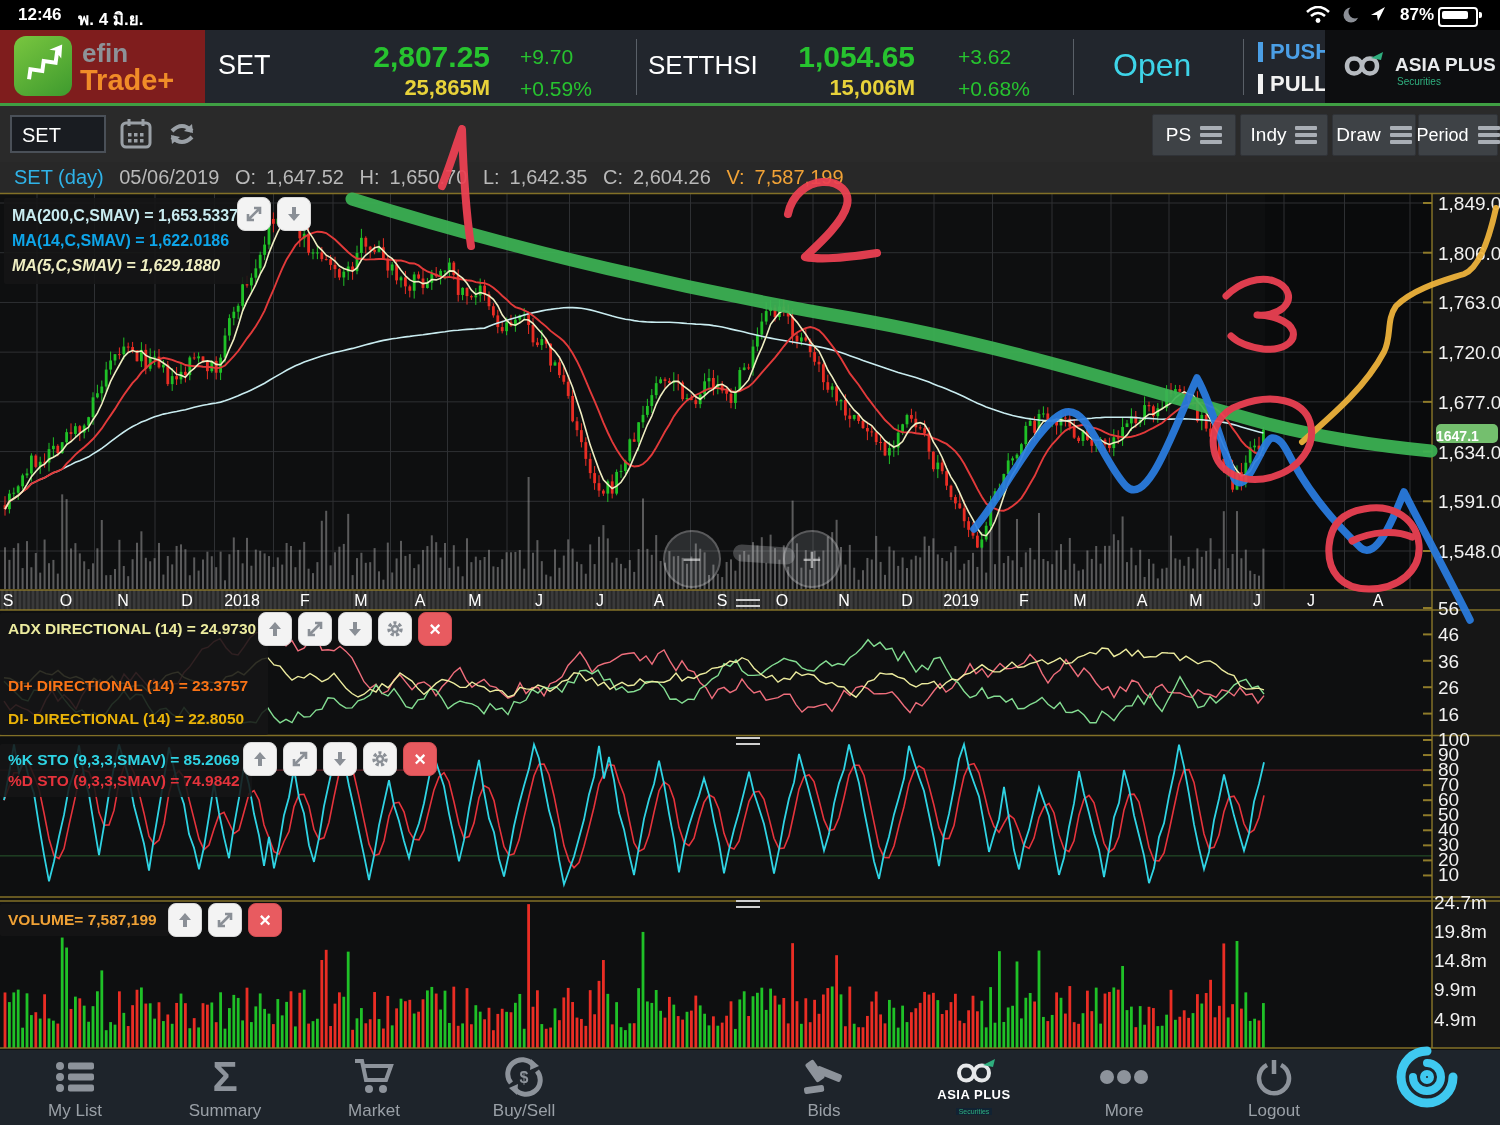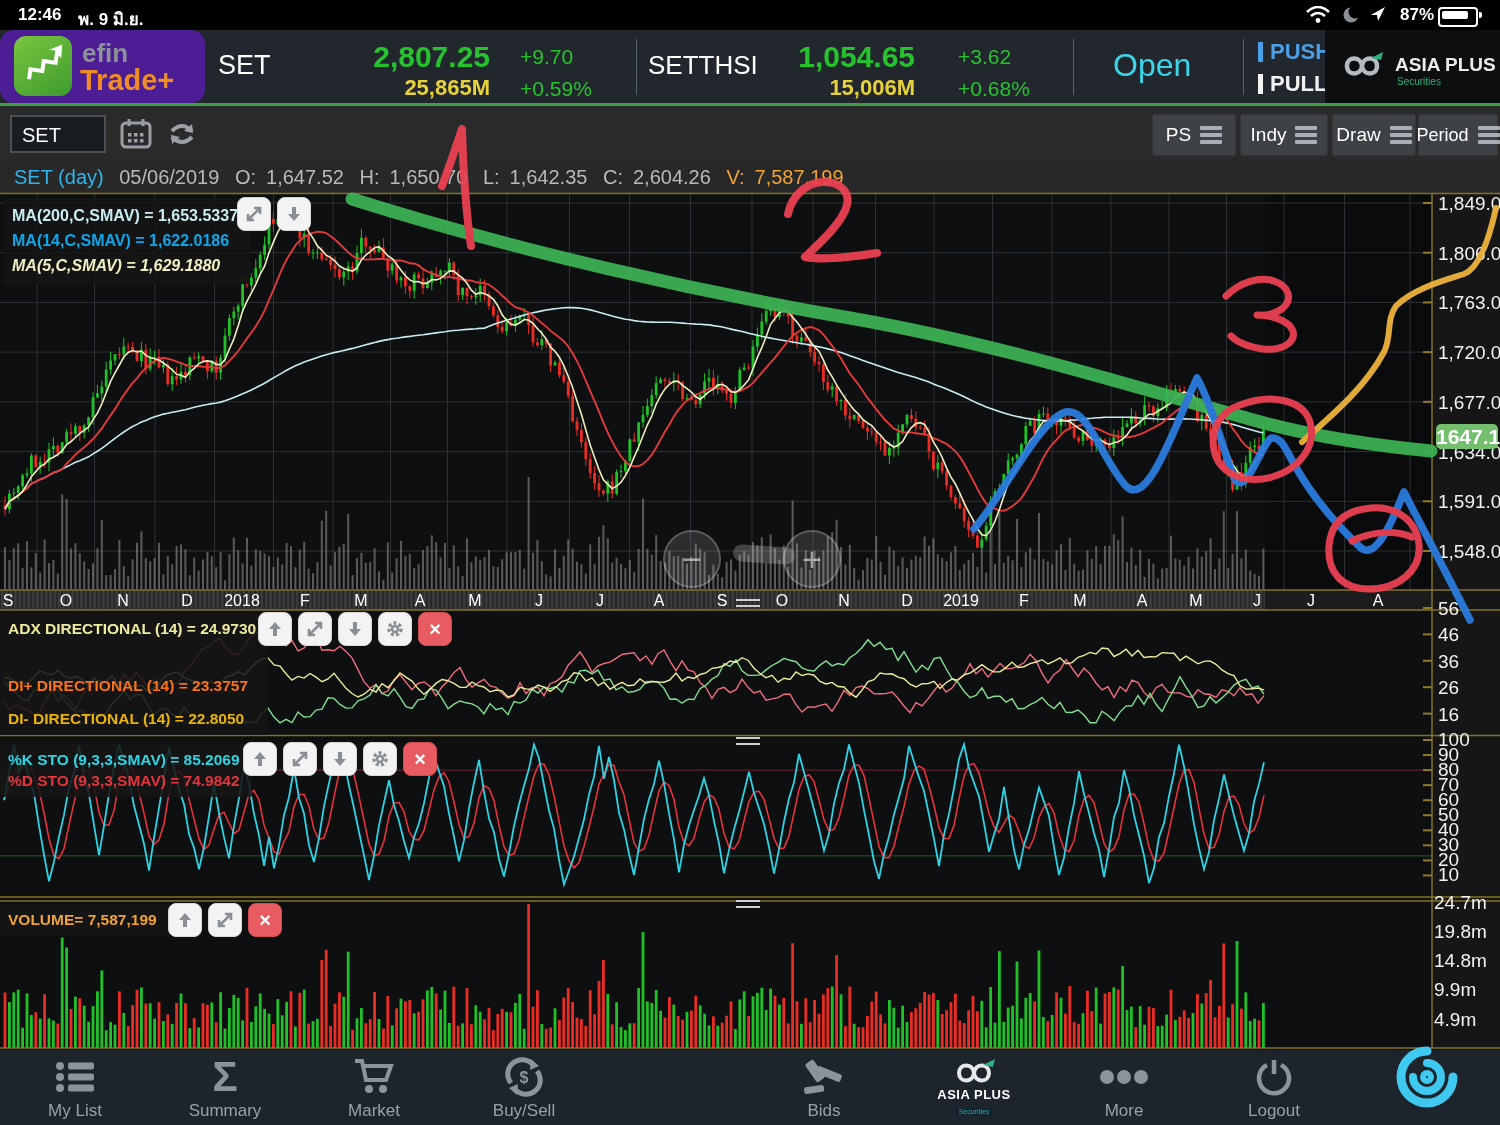--- a/index.html
+++ b/index.html
@@ -8,21 +8,21 @@
   
   .statusbar{left:0;top:0;width:1500px;height:30px;background:#000;color:#fff;}
   .statusbar .time{left:18px;top:5px;font-size:17px;font-weight:bold;}
   .statusbar .date{left:78px;top:5px;font-size:17px;font-weight:bold;}
   .statusbar .pct{right:66px;top:5px;font-size:17px;font-weight:bold;}
   .batt{right:22px;top:7px;width:36px;height:16px;border:2px solid #fff;border-radius:4px;}
   .batt .fill{position:absolute;left:2px;top:2px;width:26px;height:8px;background:#fff;border-radius:2px;}
   .batt .tip{position:absolute;right:-6px;top:3px;width:3px;height:6px;background:#fff;border-radius:0 2px 2px 0;}
   
   .header{left:0;top:30px;width:1500px;height:73px;background:#22262d;}
-  .hdr-left{left:0;top:0;width:205px;height:73px;background:#4c1d95;border-radius:14px;}
+  .hdr-left{left:0;top:0;width:205px;height:73px;background:#7f1d1d;}
   .logo-sq{left:14px;top:6px;width:58px;height:60px;border-radius:12px;background:linear-gradient(145deg,#79c63f,#3e9a2e);}
   .logo-t1{left:82px;top:8px;font-size:26px;font-weight:bold;color:#8d9298;}
   .logo-t2{left:80px;top:34px;font-size:29px;font-weight:bold;color:#f08c28;}
   .q-sym{font-size:27px;color:#fff;}
   .q-price{font-size:30px;font-weight:bold;color:#27c32f;}
   .q-chg{font-size:21px;color:#27c32f;}
   .q-val{font-size:22px;font-weight:bold;color:#e8d23a;}
   .hdr-div{width:1px;height:56px;top:9px;background:#5a6068;}
   .open-lbl{font-size:32px;color:#3ed4e8;}
   .pp{font-size:22px;font-weight:bold;}
@@ -43,22 +43,22 @@
   .i-sym{color:#2fb3e8;margin-left:14px;}
   .i-gray{color:#b9b9b9;}
   .i-orange{color:#f0a236;}
   
   .legend{background:rgba(22,22,22,0.88);padding:5px 12px 6px 8px;border-radius:2px;}
   .legend div{font-size:16px;font-weight:bold;line-height:25px;white-space:nowrap;}
   .legend.small div{line-height:21px;font-size:15.5px;}
   .pbtn{width:34px;height:34px;border-radius:8px;background:#f3f3f3;border:1px solid #d8d8d8;
         display:flex;align-items:center;justify-content:center;box-sizing:border-box;}
   .pbtn.red{background:#e85b60;border-color:#d24d52;color:#fff;font-size:20px;font-weight:bold;}
-  .badge{left:1436px;top:424px;width:62px;height:25px;background:#74bf6e;border-radius:5px;color:#fff;
-         font-size:21px;font-weight:bold;text-align:left;line-height:25px;}
+  .badge{left:1436px;top:424px;width:62px;height:19px;background:#74bf6e;border-radius:5px;color:#fff;
+         font-size:14px;font-weight:bold;text-align:left;line-height:25px;}
   .zoomctl{border-radius:50%;width:54px;height:54px;background:rgba(200,205,210,0.16);
            border:2px solid rgba(255,255,255,0.22);color:rgba(255,255,255,0.55);
            font-size:34px;display:flex;align-items:center;justify-content:center;}
   .zoompill{left:733px;top:546px;width:62px;height:17px;background:rgba(200,205,210,0.28);border-radius:9px;transform:rotate(4deg);}
   .grip{width:24px;}
   .grip i{display:block;height:2px;background:#cfcfcf;margin:4px 0;}
   
   .nav{left:0;top:1050px;width:1500px;height:75px;background:#1e242b;}
   .nav-item{position:absolute;top:6px;width:120px;text-align:center;color:#9aa0a7;}
   .nav-item .lbl{font-size:17px;margin-top:3px;}
@@ -66,21 +66,21 @@
   .ap-lbl{font-size:13px;font-weight:bold;color:#fff;letter-spacing:0.5px;line-height:10px;}
   .ap-sub{font-size:7px;color:#2fae7e;background:#123;display:inline-block;padding:0 3px;}
 </style>
 </head>
 <body>
 
 <div class="stage">
 
   <div class="abs statusbar">
     <div class="abs time">12:46</div>
-    <div class="abs date">พ. 9 มิ.ย.</div>
+    <div class="abs date">พ. 4 มิ.ย.</div>
     <svg class="abs" style="right:170px;top:6px" width="24" height="18">
       <path d="M1 6 Q12 -4 23 6" stroke="#fff" stroke-width="2.6" fill="none"></path>
       <path d="M5 10 Q12 4 19 10" stroke="#fff" stroke-width="2.6" fill="none"></path>
       <circle cx="12" cy="14.5" r="2.4" fill="#fff"></circle>
     </svg>
     <svg class="abs" style="right:140px;top:6px" width="18" height="18">
       <circle cx="9" cy="9" r="7.5" fill="#8b8f96"></circle>
         <circle cx="13" cy="6" r="6.5" fill="#000"></circle>
     </svg>
     <svg class="abs" style="right:114px;top:6px" width="16" height="16">

